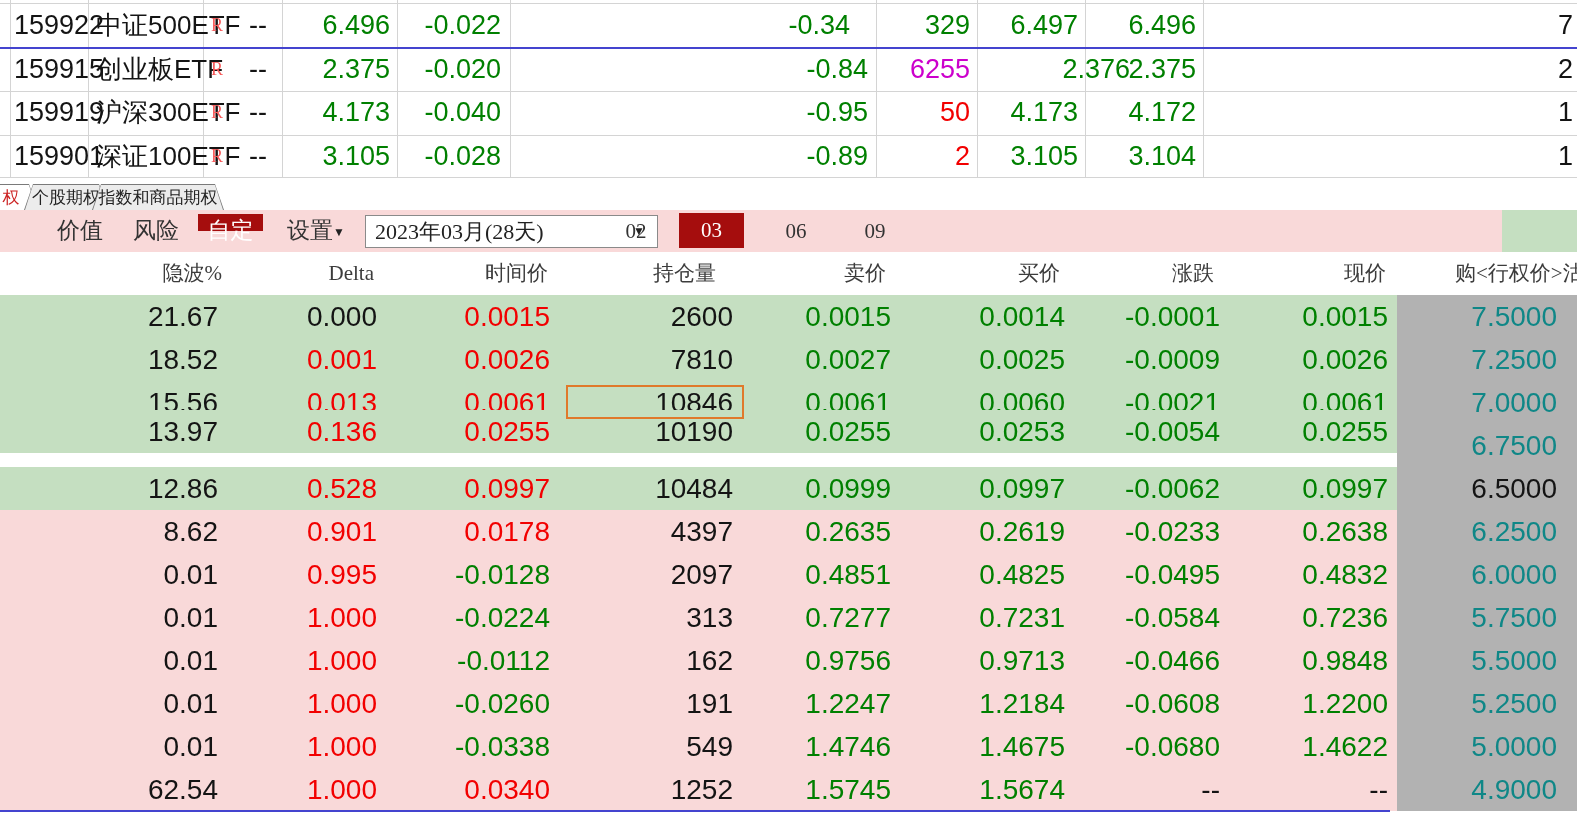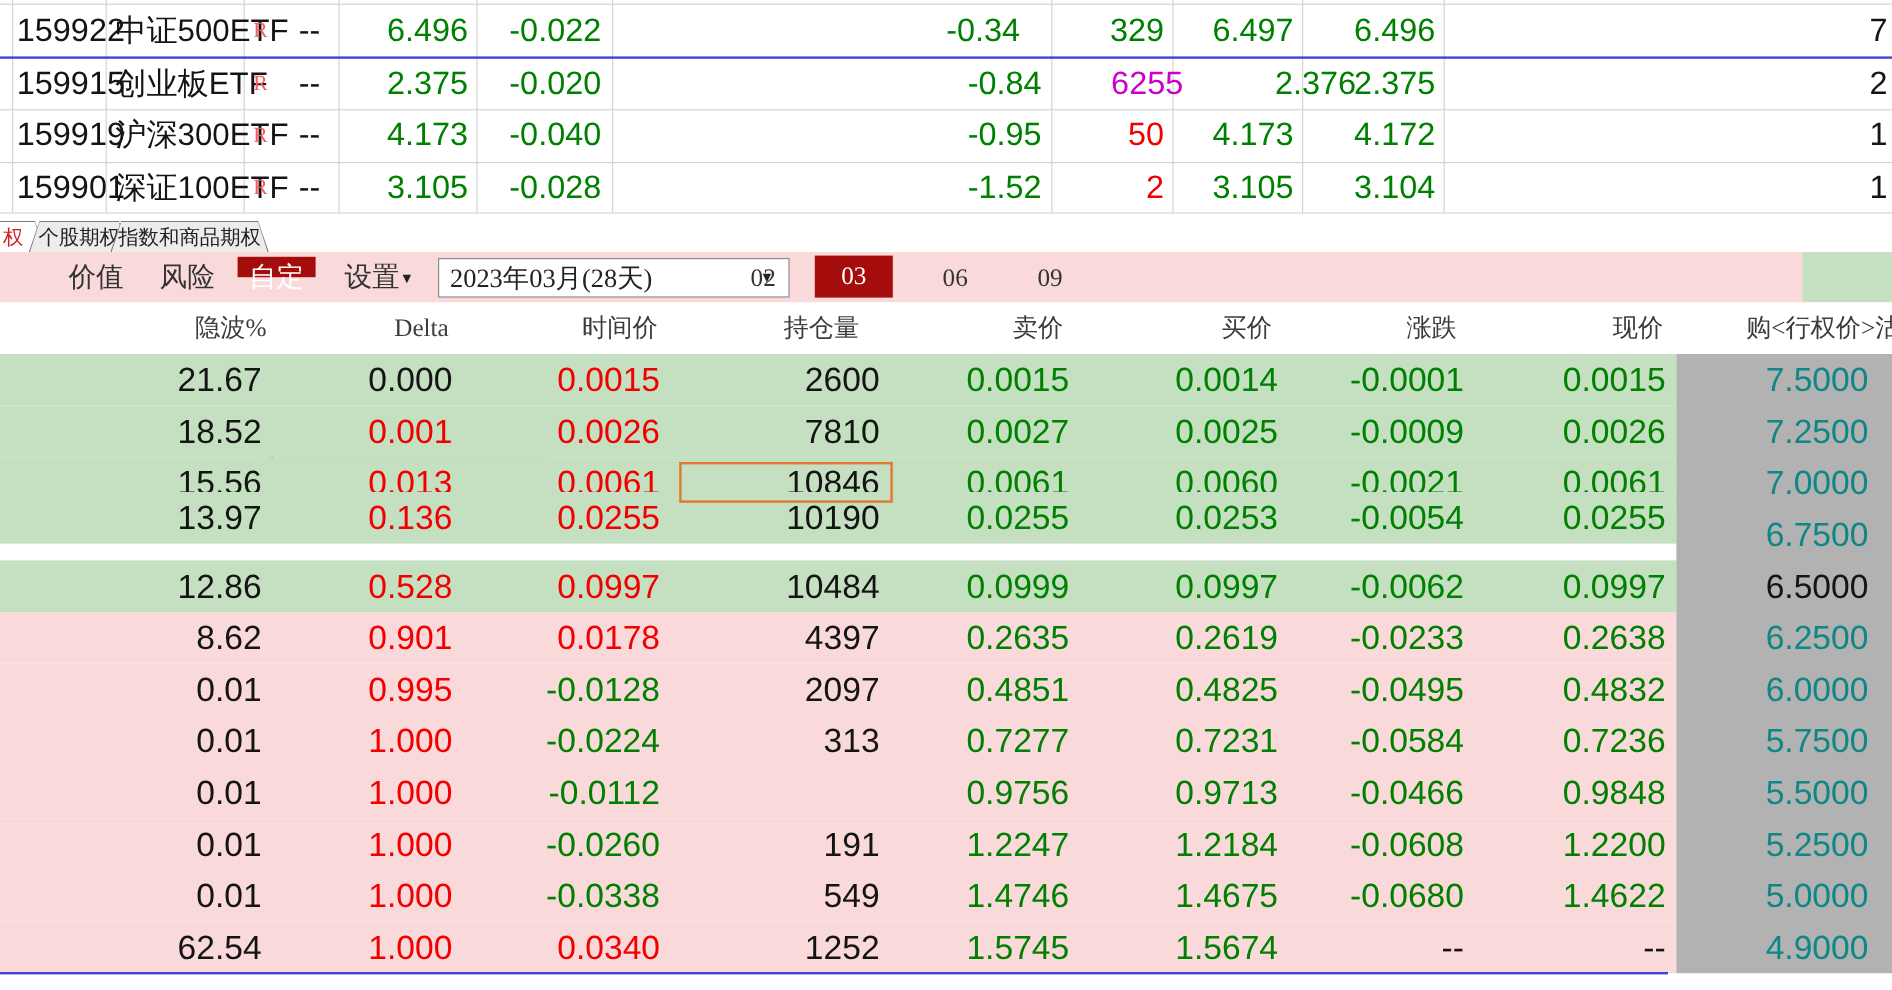--- a/index.html
+++ b/index.html
@@ -102,21 +102,21 @@
           <div class="tcell  c-black" style="left: 1558px; width: 40px; text-align: left;">7</div>
         </div>
         <div class="trow" style="top: 48px;">
           <div class="tcell  c-black" style="left: 14px; width: 72px; text-align: left;">159915</div>
           <div class="tcell cn c-black" style="left: 96px; width: 110px; text-align: left;">创业板ETF</div>
           <div class="tcell flag " style="left: 204px; width: 26px; text-align: center;">R</div>
           <div class="tcell  c-black" style="left: 232px; width: 52px; text-align: center;">--</div>
           <div class="tcell  c-green" style="left: 284px; width: 106px; text-align: right;">2.375</div>
           <div class="tcell  c-green" style="left: 399px; width: 102px; text-align: right;">-0.020</div>
           <div class="tcell  c-green" style="left: 702px; width: 166px; text-align: right;">-0.84</div>
-          <div class="tcell  c-magenta" style="left: 878px; width: 92px; text-align: right; padding-left: 16px;">6255</div>
+          <div class="tcell  c-magenta" style="left: 878px; width: 92px; text-align: right;">6255</div>
           <div class="tcell  c-green" style="left: 1034px; width: 96px; text-align: right;">2.376</div>
           <div class="tcell  c-green" style="left: 1097px; width: 99px; text-align: right;">2.375</div>
           <div class="tcell  c-black" style="left: 1558px; width: 40px; text-align: left;">2</div>
         </div>
         <div class="trow" style="top: 91px;">
           <div class="tcell  c-black" style="left: 14px; width: 72px; text-align: left;">159919</div>
           <div class="tcell cn c-black" style="left: 96px; width: 110px; text-align: left;">沪深300ETF</div>
           <div class="tcell flag " style="left: 204px; width: 26px; text-align: center;">R</div>
           <div class="tcell  c-black" style="left: 232px; width: 52px; text-align: center;">--</div>
           <div class="tcell  c-green" style="left: 284px; width: 106px; text-align: right;">4.173</div>
@@ -127,21 +127,21 @@
           <div class="tcell  c-green" style="left: 1097px; width: 99px; text-align: right;">4.172</div>
           <div class="tcell  c-black" style="left: 1558px; width: 40px; text-align: left;">1</div>
         </div>
         <div class="trow" style="top: 135px;">
           <div class="tcell  c-black" style="left: 14px; width: 72px; text-align: left;">159901</div>
           <div class="tcell cn c-black" style="left: 96px; width: 110px; text-align: left;">深证100ETF</div>
           <div class="tcell flag " style="left: 204px; width: 26px; text-align: center;">R</div>
           <div class="tcell  c-black" style="left: 232px; width: 52px; text-align: center;">--</div>
           <div class="tcell  c-green" style="left: 284px; width: 106px; text-align: right;">3.105</div>
           <div class="tcell  c-green" style="left: 399px; width: 102px; text-align: right;">-0.028</div>
-          <div class="tcell  c-green" style="left: 702px; width: 166px; text-align: right;">-1.52</div>
+          <div class="tcell  c-green" style="left: 702px; width: 166px; text-align: right;">-0.89</div>
           <div class="tcell  c-red" style="left: 878px; width: 92px; text-align: right;">2</div>
           <div class="tcell  c-green" style="left: 982px; width: 96px; text-align: right;">3.105</div>
           <div class="tcell  c-green" style="left: 1097px; width: 99px; text-align: right;">3.104</div>
           <div class="tcell  c-black" style="left: 1558px; width: 40px; text-align: left;">1</div>
         </div>
       </div>
     <div class="blue-line" style="left:0;top:47px;width:1577px;"></div>
   </section>
 
   <section class="abs" id="tab-bar">
@@ -275,20 +275,21 @@
           <div class="ocell c-black" style="left: 570px; width: 163px;">313</div>
           <div class="ocell c-green" style="left: 740px; width: 151px;">0.7277</div>
           <div class="ocell c-green" style="left: 914px; width: 151px;">0.7231</div>
           <div class="ocell c-green" style="left: 1070px; width: 150px;">-0.0584</div>
           <div class="ocell c-green" style="left: 1240px; width: 148px;">0.7236</div>
         </div>
         <div class="orow zone-call_itm" style="top: 344px;">
           <div class="ocell c-black" style="left: 40px; width: 178px;">0.01</div>
           <div class="ocell c-red" style="left: 240px; width: 137px;">1.000</div>
           <div class="ocell c-green" style="left: 390px; width: 160px;">-0.0112</div>
+          <div class="ocell c-black" style="left: 570px; width: 163px;">162</div>
           <div class="ocell c-green" style="left: 740px; width: 151px;">0.9756</div>
           <div class="ocell c-green" style="left: 914px; width: 151px;">0.9713</div>
           <div class="ocell c-green" style="left: 1070px; width: 150px;">-0.0466</div>
           <div class="ocell c-green" style="left: 1240px; width: 148px;">0.9848</div>
         </div>
         <div class="orow zone-call_itm" style="top: 387px;">
           <div class="ocell c-black" style="left: 40px; width: 178px;">0.01</div>
           <div class="ocell c-red" style="left: 240px; width: 137px;">1.000</div>
           <div class="ocell c-green" style="left: 390px; width: 160px;">-0.0260</div>
           <div class="ocell c-black" style="left: 570px; width: 163px;">191</div>

